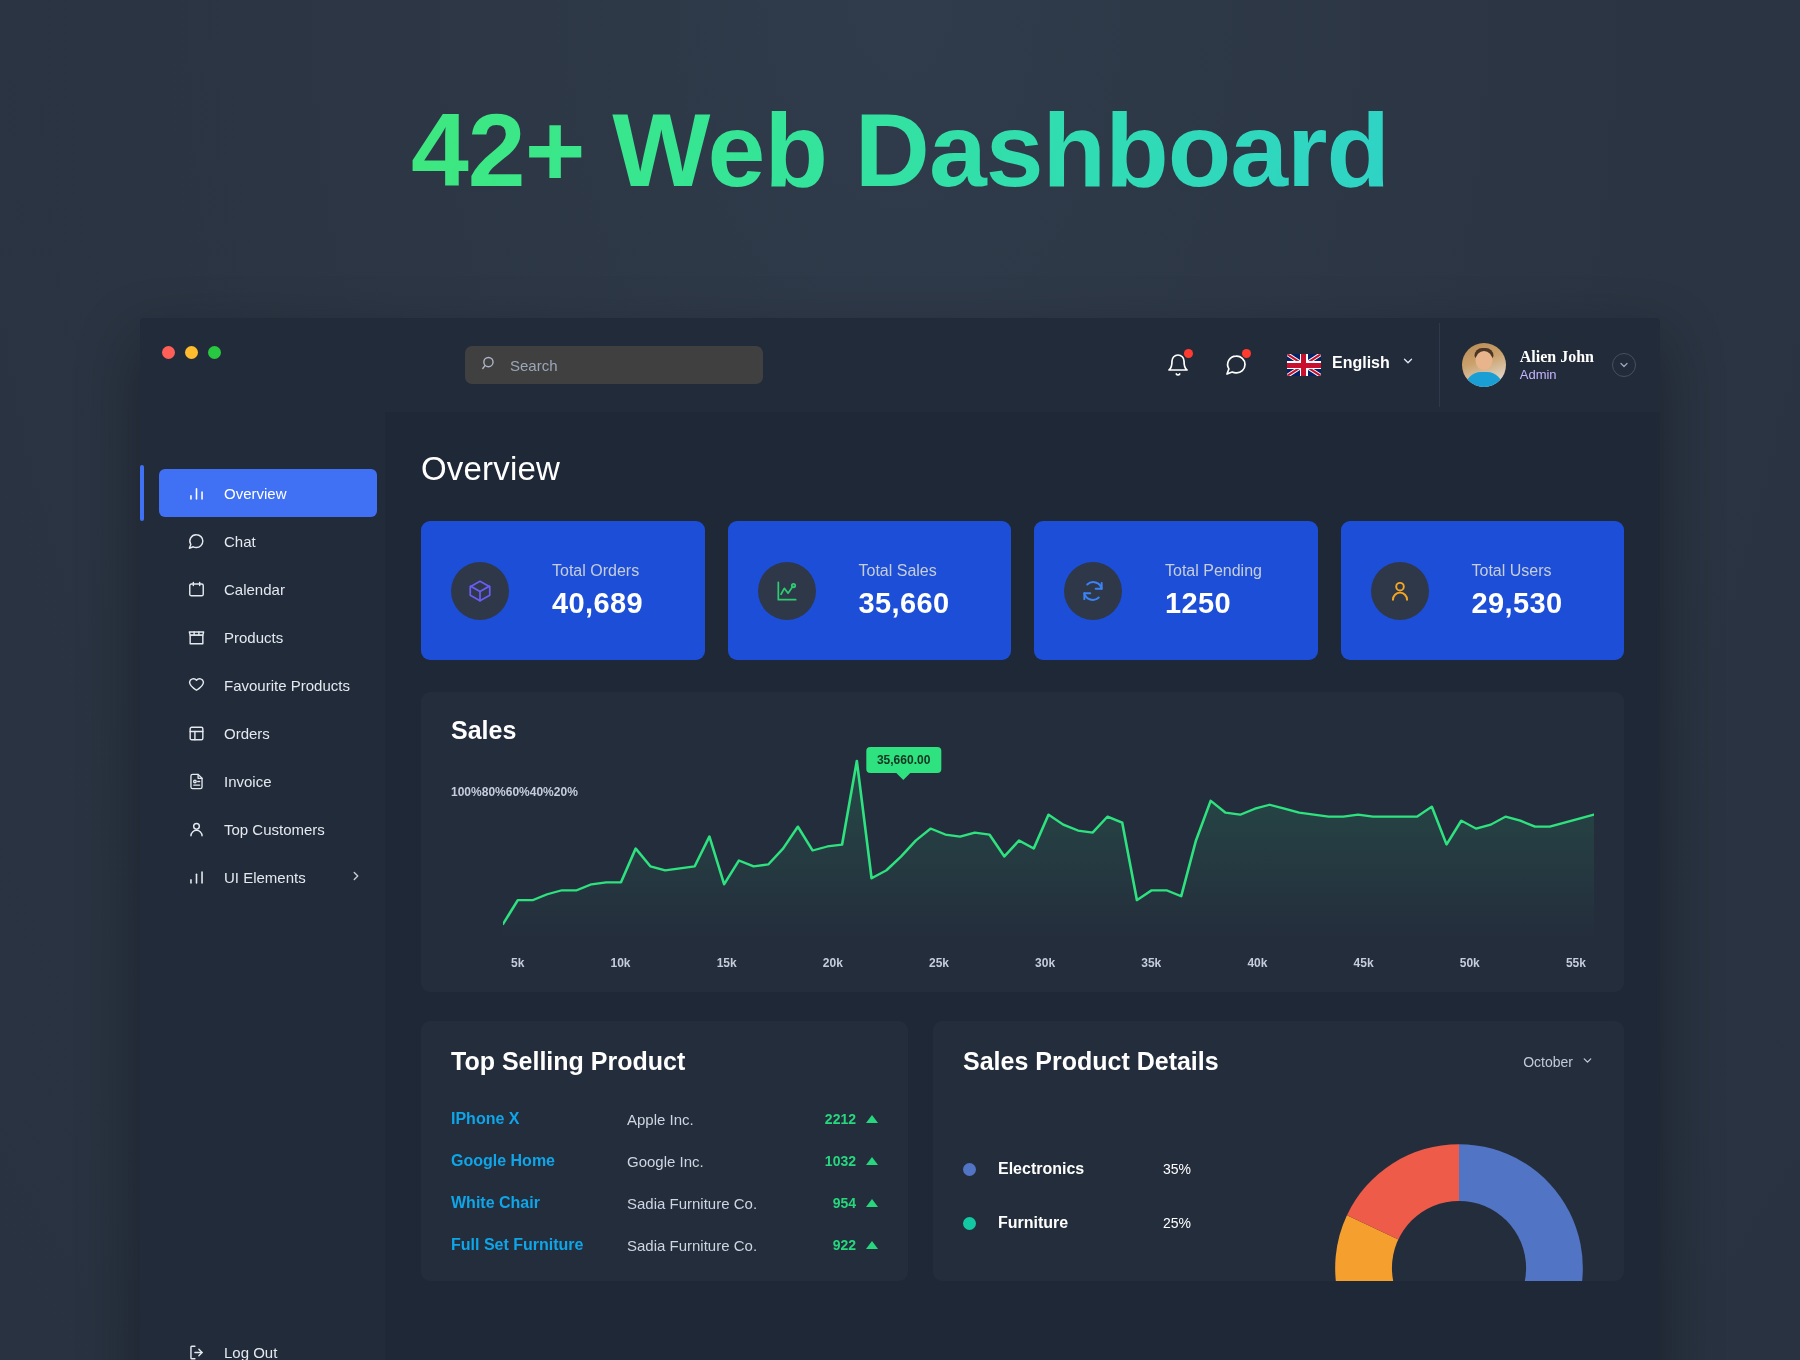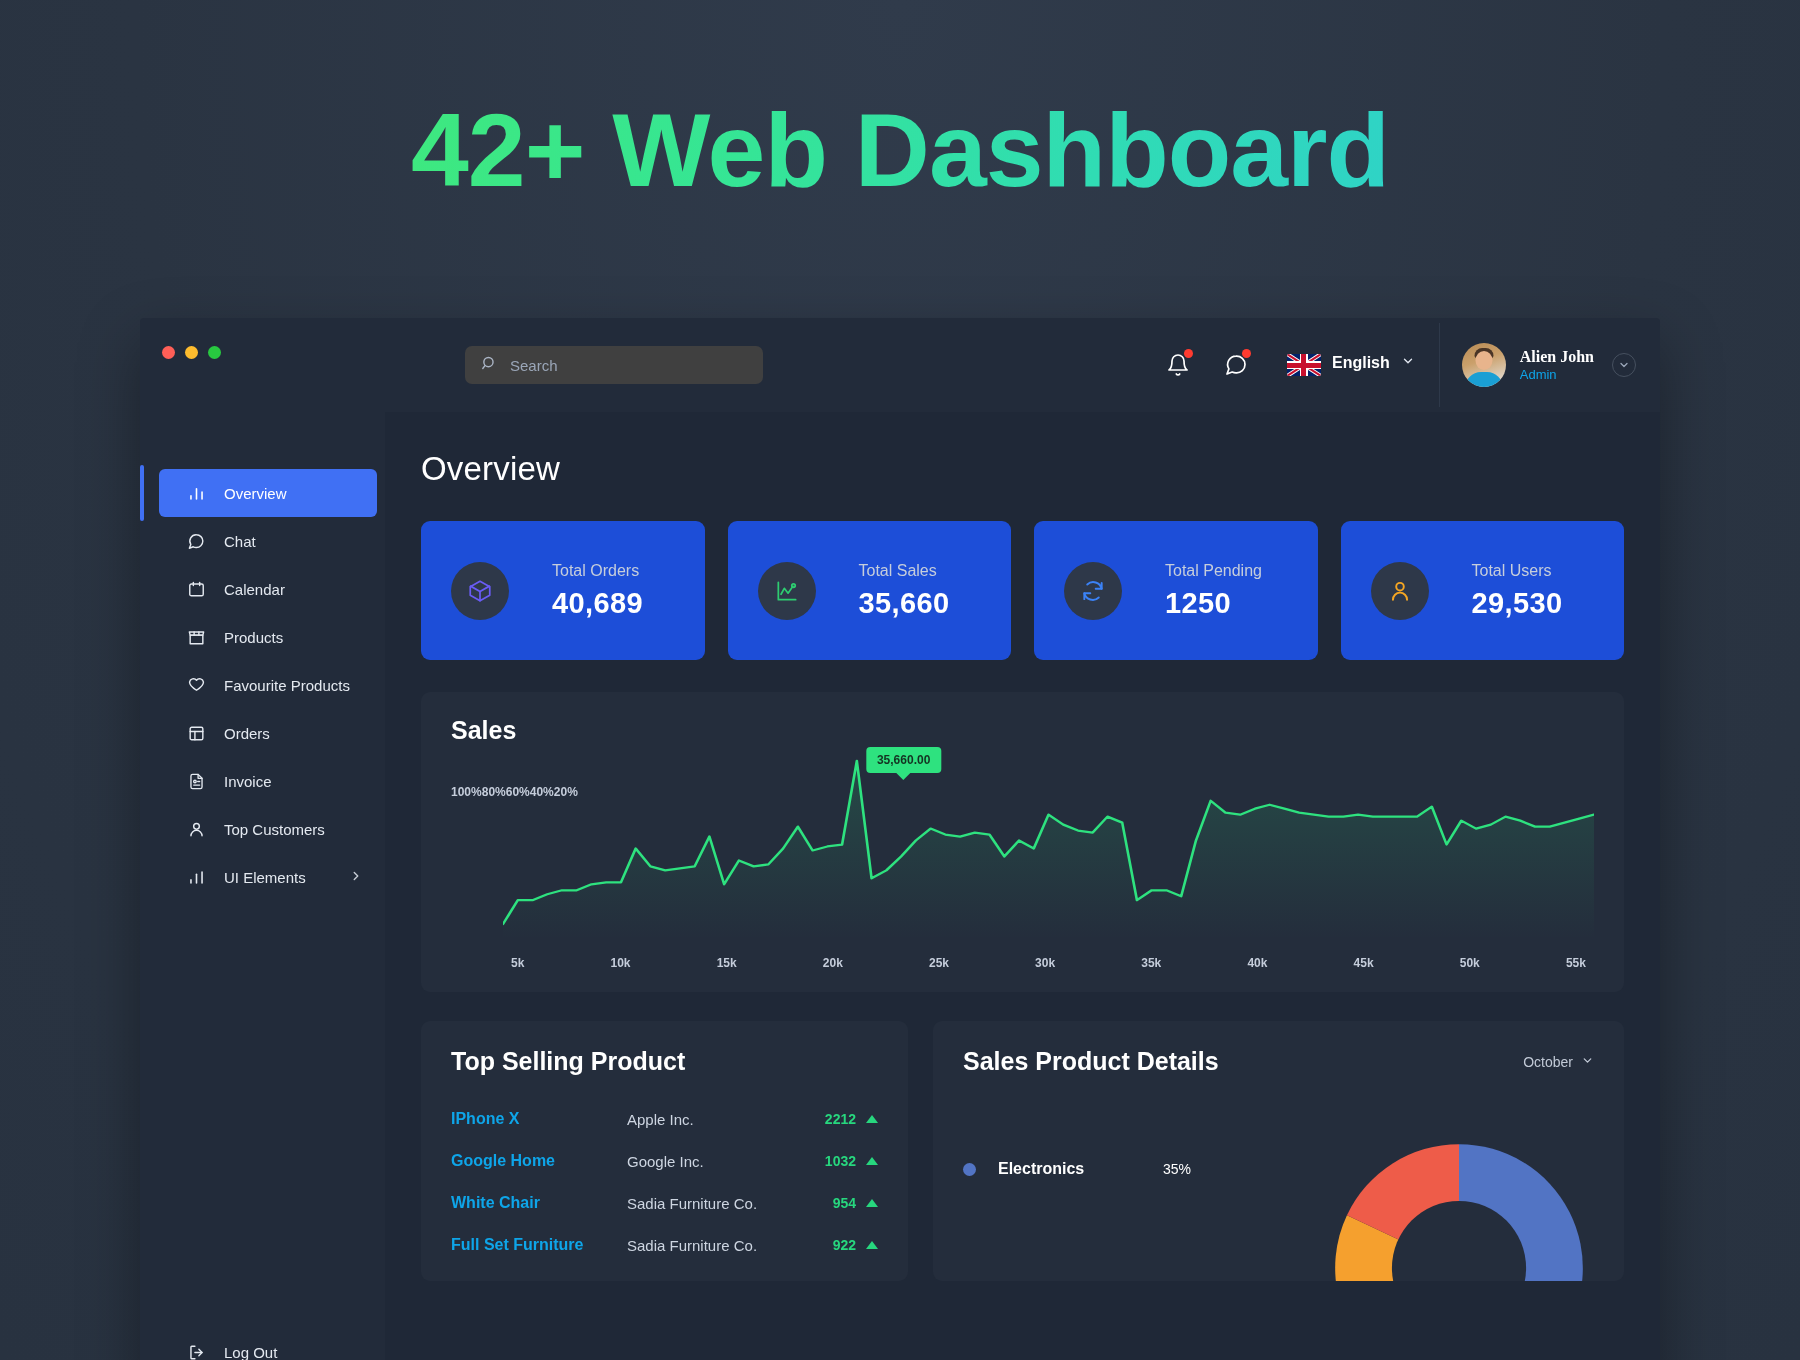--- a/index.html
+++ b/index.html
@@ -137,21 +137,21 @@
   }
   .avatar .hair {
     position: absolute; left: 50%; top: 5px; transform: translateX(-50%);
     width: 19px; height: 10px; border-radius: 10px 10px 3px 3px; background: #4a3526;
   }
   .avatar .body {
     position: absolute; left: 50%; bottom: -5px; transform: translateX(-50%);
     width: 38px; height: 20px; border-radius: 16px 16px 0 0; background: #1a9fd4;
   }
   .user-name { color: #fff; font-size: 16px; font-weight: 700; line-height: 1.25; font-family: Liberation Serif, serif; }
-  .user-role { color: #0ea5e9; font-size: 13px; line-height: 1.3; }
+  .user-role { color: #c4b5fd; font-size: 13px; line-height: 1.3; }
   .user-chev {
     width: 24px; height: 24px; border-radius: 50%;
     border: 1px solid #46505f;
     display: flex; align-items: center; justify-content: center;
     margin-left: 4px;
   }
 
   
   .sidebar {
     position: absolute; left: 0; top: 94px;
@@ -647,20 +647,25 @@
             </span>
           </span>
         </div>
 
         <div class="legend">
           <div class="legend-row">
             <span class="legend-swatch" style="background:#5274c4"></span>
             <span class="legend-label">Electronics</span>
             <span class="legend-pct">35%</span>
           </div>
+          <div class="legend-row">
+            <span class="legend-swatch" style="background:#12c9a3"></span>
+            <span class="legend-label">Furniture</span>
+            <span class="legend-pct">25%</span>
+          </div>
         </div>
 
         <svg class="donut" viewBox="0 0 100 100">
           <g id="donut-group">
               <path d="M 50 50 L 50.00 2.00 A 48 48 0 0 1 88.83 78.21 Z" fill="#5274c4"></path>
               <path d="M 50 50 L 88.83 78.21 A 48 48 0 0 1 21.79 88.83 Z" fill="#12c9a3"></path>
               <path d="M 50 50 L 21.79 88.83 A 48 48 0 0 1 6.57 29.56 Z" fill="#f5a02e"></path>
               <path d="M 50 50 L 6.57 29.56 A 48 48 0 0 1 50.00 2.00 Z" fill="#ee5c49"></path>
             </g>
           <circle cx="50" cy="50" r="26" fill="#242d3c"></circle>

